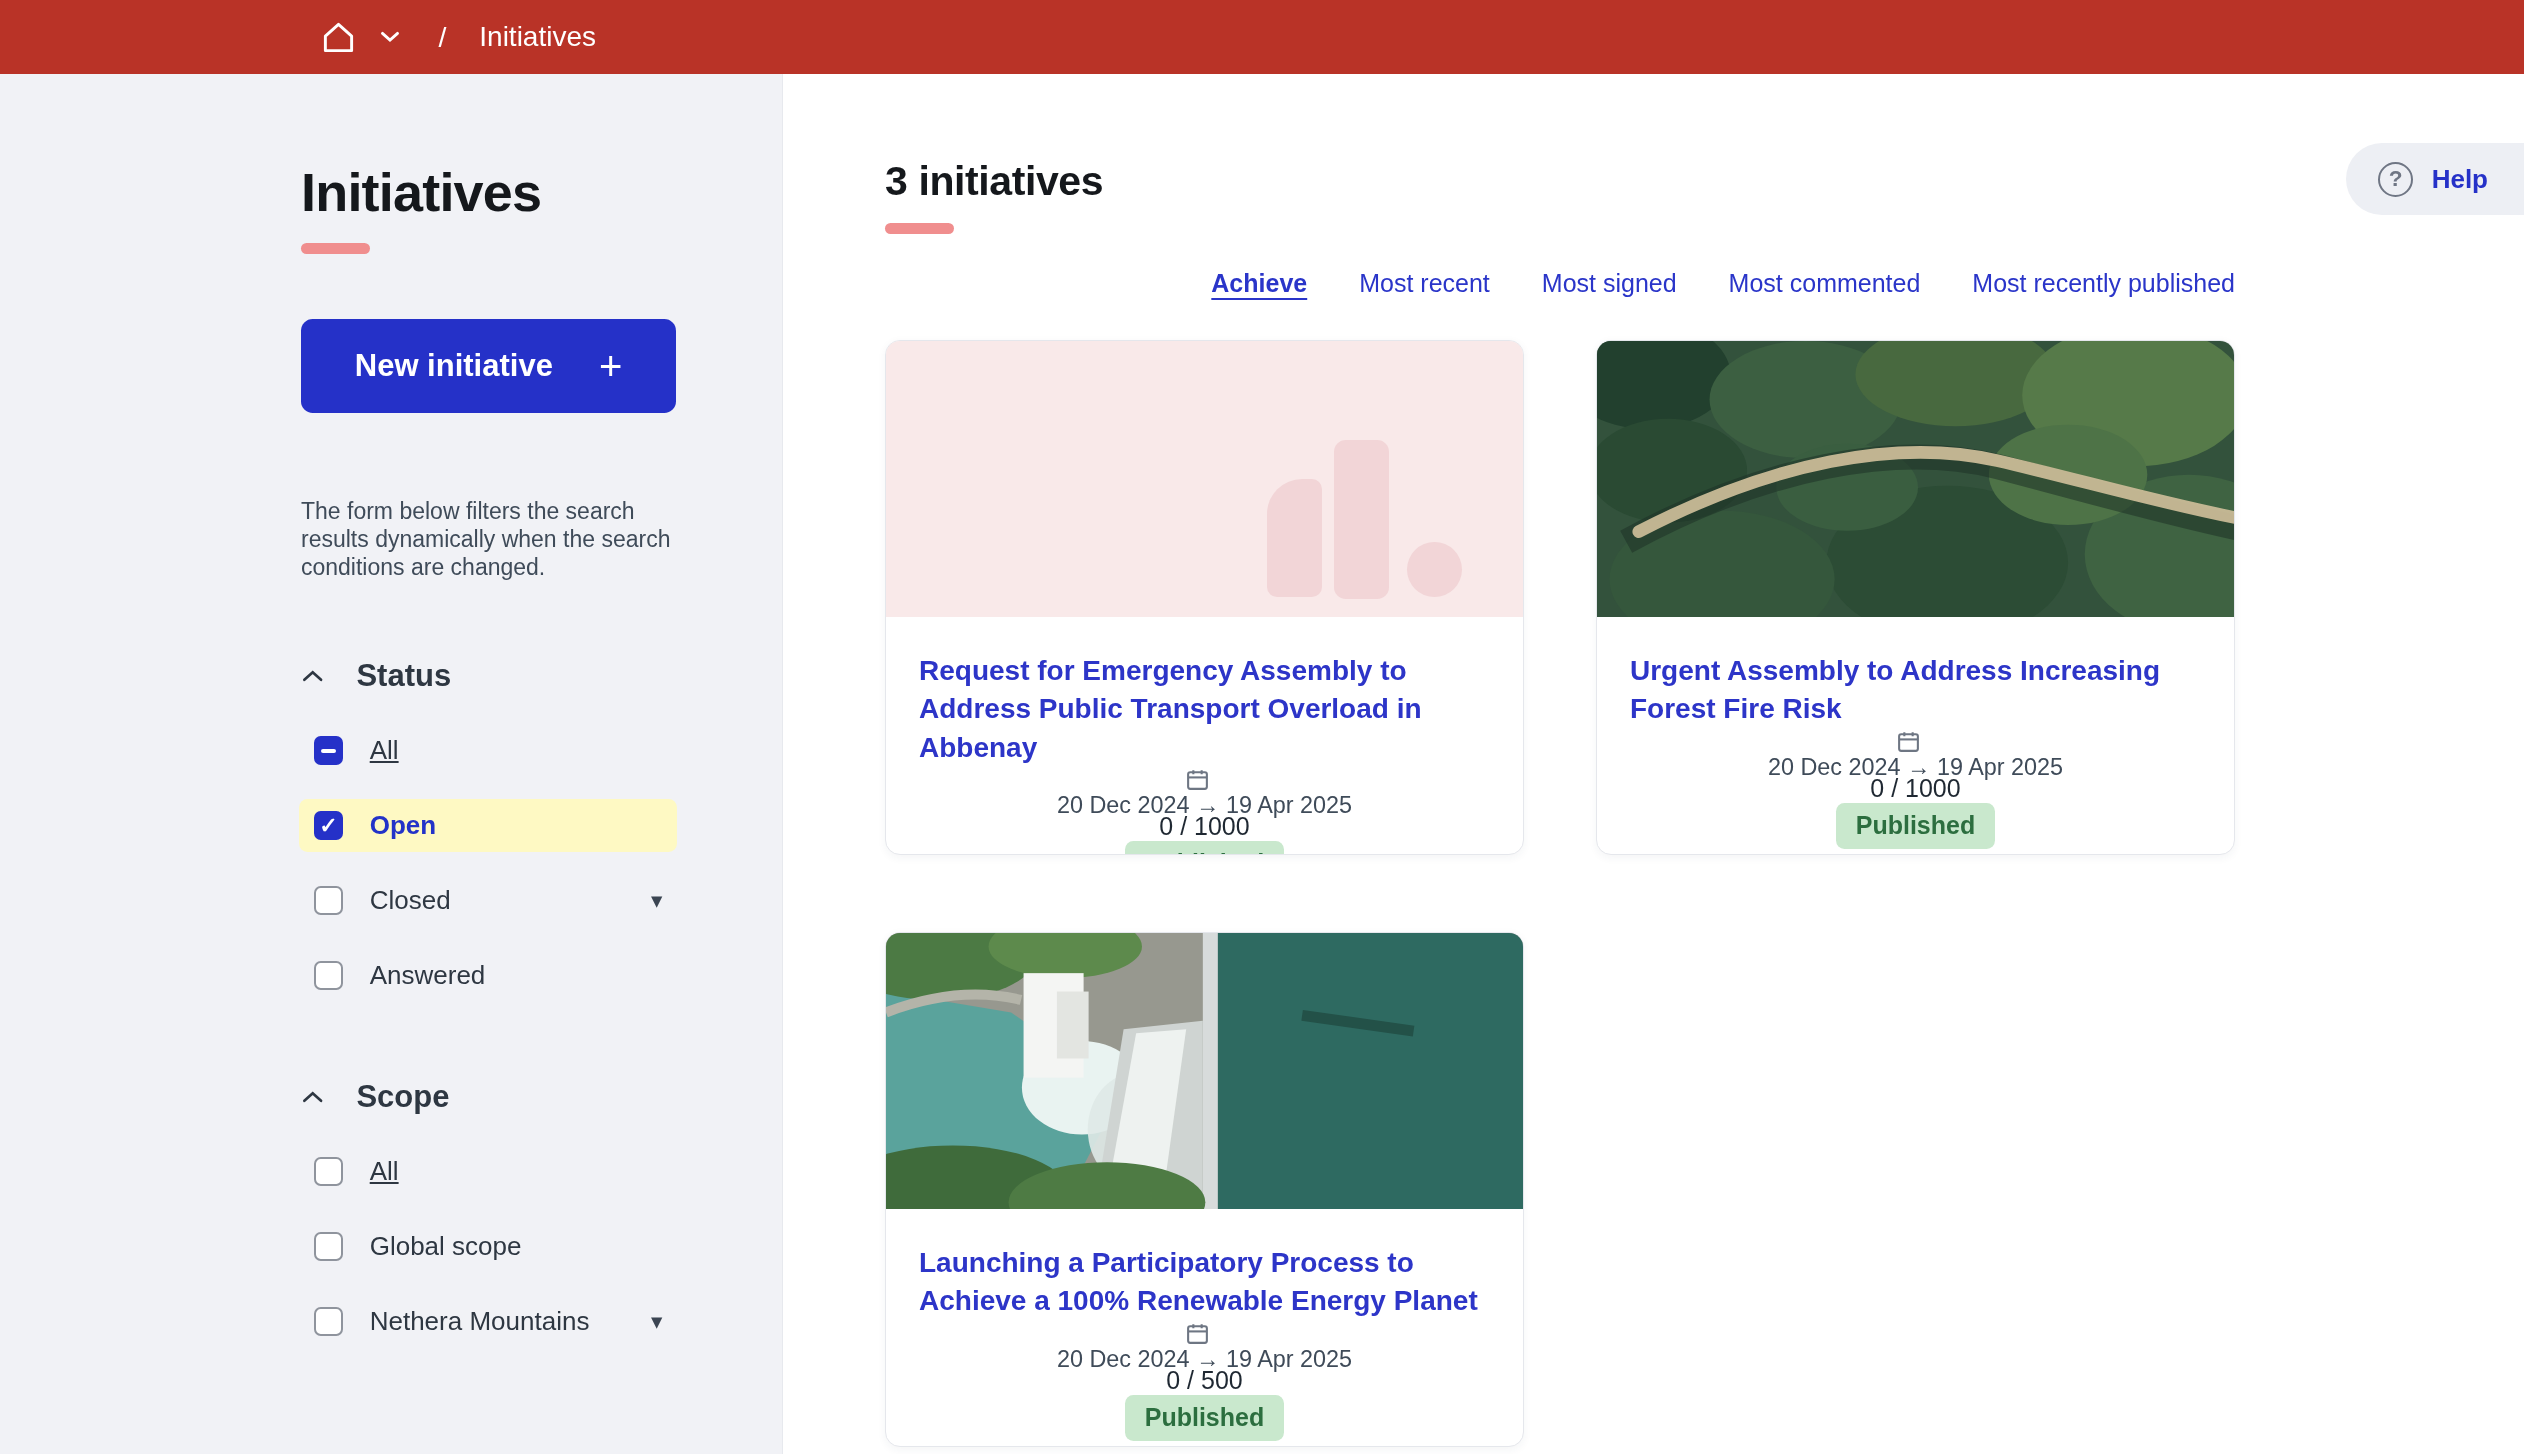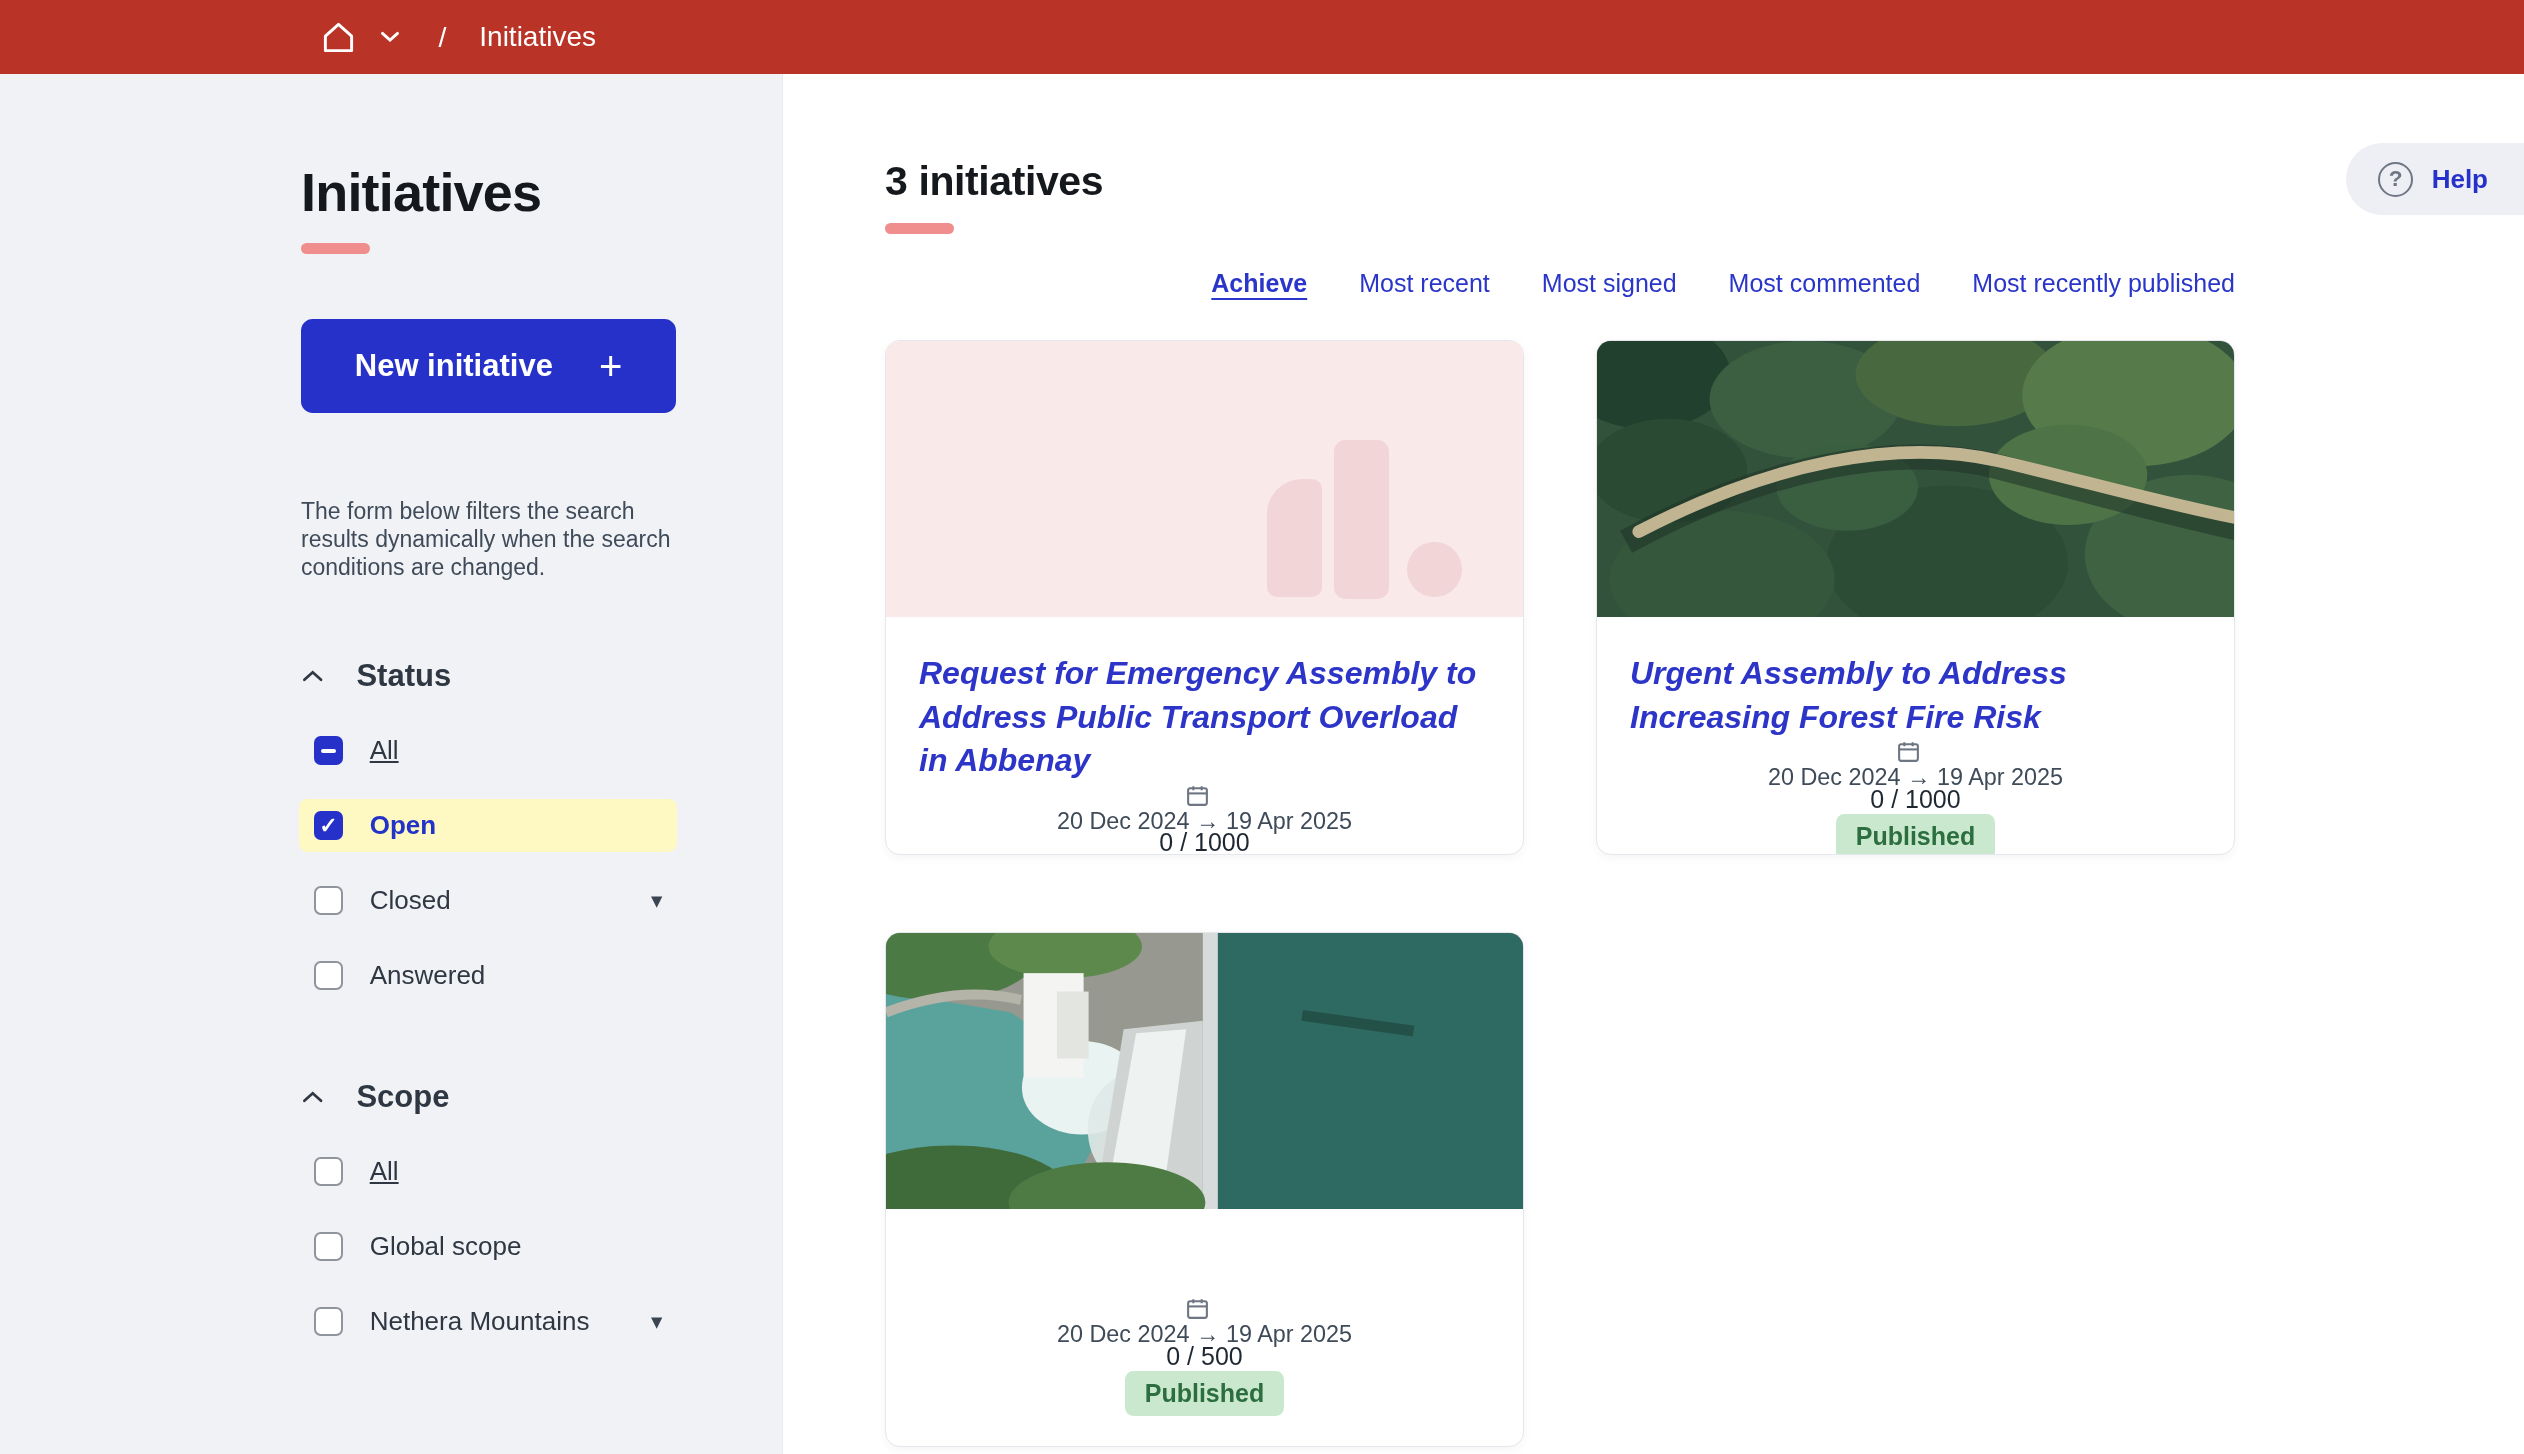--- a/index.html
+++ b/index.html
@@ -62,21 +62,21 @@
   .sort-row { margin-top: 35px; display: flex; justify-content: flex-end; gap: 52px; }
   .sort-link { font-size: 25px; color: #2a35c9; text-decoration: none; font-weight: 500; cursor: pointer; }
   .sort-link.active { font-weight: 700; text-decoration: underline; text-underline-offset: 5.9px; }
 
   .grid { margin-top: 42px; display: grid; grid-template-columns: 639px 639px; column-gap: 72px; row-gap: 77px; }
   .card { height: 515px; background: #ffffff; border: 1.7px solid #e5e7ec; border-radius: 15px; overflow: hidden;
           box-shadow: 0 2.5px 8.4px rgba(40,50,70,0.05); display: flex; flex-direction: column; cursor: pointer; }
   .card-img { height: 276px; flex: none; position: relative; overflow: hidden; }
   .card-img svg { width: 100%; height: 100%; display: block; }
   .card-body { flex: 1; display: flex; flex-direction: column; padding: 35px 33px 30px; }
-  .card-title { font-size: 32px; font-weight: 700; line-height: 1.36; color: #2d35c8; font-style: italic; }
+  .card-title { font-size: 28px; font-weight: 700; line-height: 1.36; color: #2d35c8; }
   .card-meta { margin-top: auto; display: flex; align-items: center; flex-direction: column; }
   .cal-icon { display: flex; margin-right: 13.4px; }
   .card-date { font-size: 23.4px; color: #3f4b59; }
   .card-sig { margin: -6.7px auto 0; font-size: 25px; color: #1f2832; }
   .badge { background: #c9e8cd; color: #2c6e3f; font-size: 25px; font-weight: 700; padding: 8.4px 20px; border-radius: 8.4px; }
 
   
   .ph { background: #f9e9e9; }
   .ph .shape { position: absolute; background: #f2d5d7; }
   .ph .bar1 { left: 381px; bottom: 20px; width: 55px; height: 118px; border-radius: 35px 10px 10px 10px; }
@@ -268,20 +268,21 @@
               <ellipse cx="215" cy="16" rx="92" ry="38" fill="#5d8a4c"></ellipse>
               <ellipse cx="80" cy="312" rx="140" ry="58" fill="#3f6b3b"></ellipse>
               <ellipse cx="265" cy="322" rx="118" ry="48" fill="#4e7b44"></ellipse>
               <path d="M 0 95 C 60 72 112 68 162 80" stroke="#b4b4a9" stroke-width="12" fill="none"></path>
               <rect x="500" y="92" width="135" height="13" fill="#235148" transform="rotate(8 500 92)"></rect>
               <rect x="165" y="48" width="72" height="125" fill="#f4f5f3"></rect>
               <rect x="205" y="70" width="38" height="80" fill="#e3e5e1"></rect>
             </svg>
           </div>
           <div class="card-body">
+            <h3 class="card-title">Launching a Participatory Process to Achieve a 100% Renewable Energy Planet</h3>
             <div class="card-meta">
               <span class="cal-icon">
                 <svg width="25" height="25" viewBox="0 0 24 24" fill="none" stroke="#6e7683" stroke-width="2">
                   <rect x="3" y="5" width="18" height="16" rx="2"></rect>
                     <path d="M3 10 H21"></path>
                     <path d="M8 3 V7 M16 3 V7"></path>
                 </svg>
               </span>
               <span class="card-date">20 Dec 2024 → 19 Apr 2025</span>
               <span class="card-sig">0 / 500</span>

